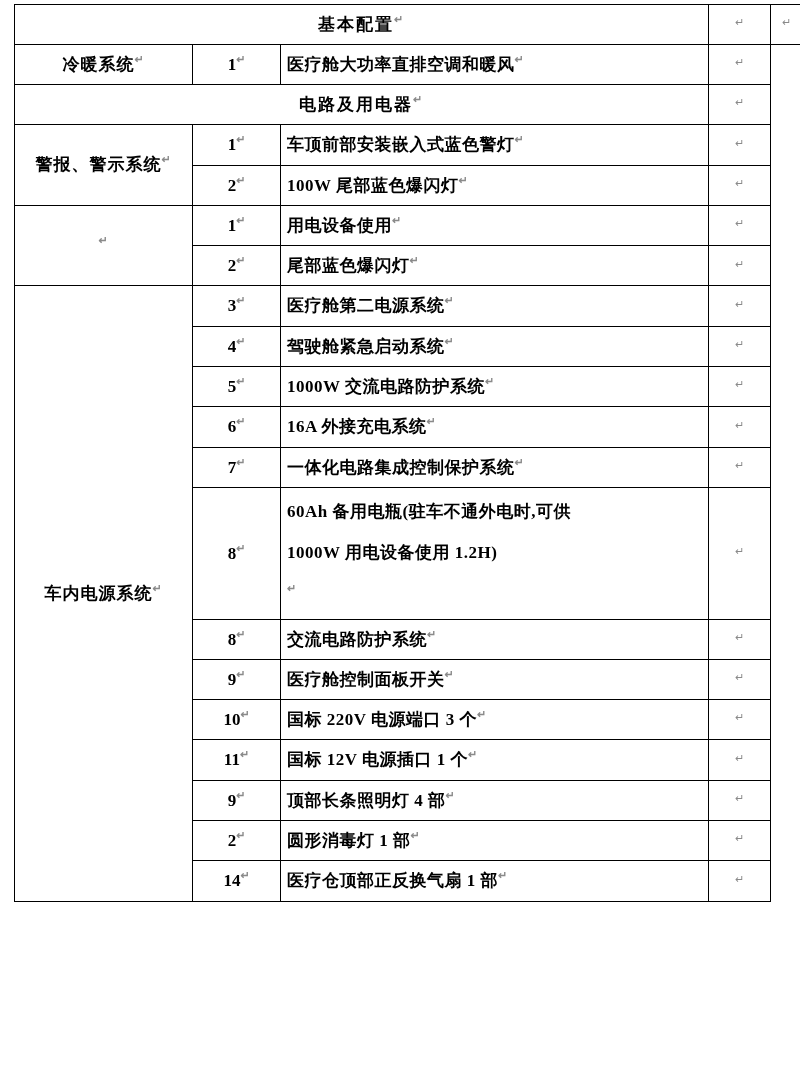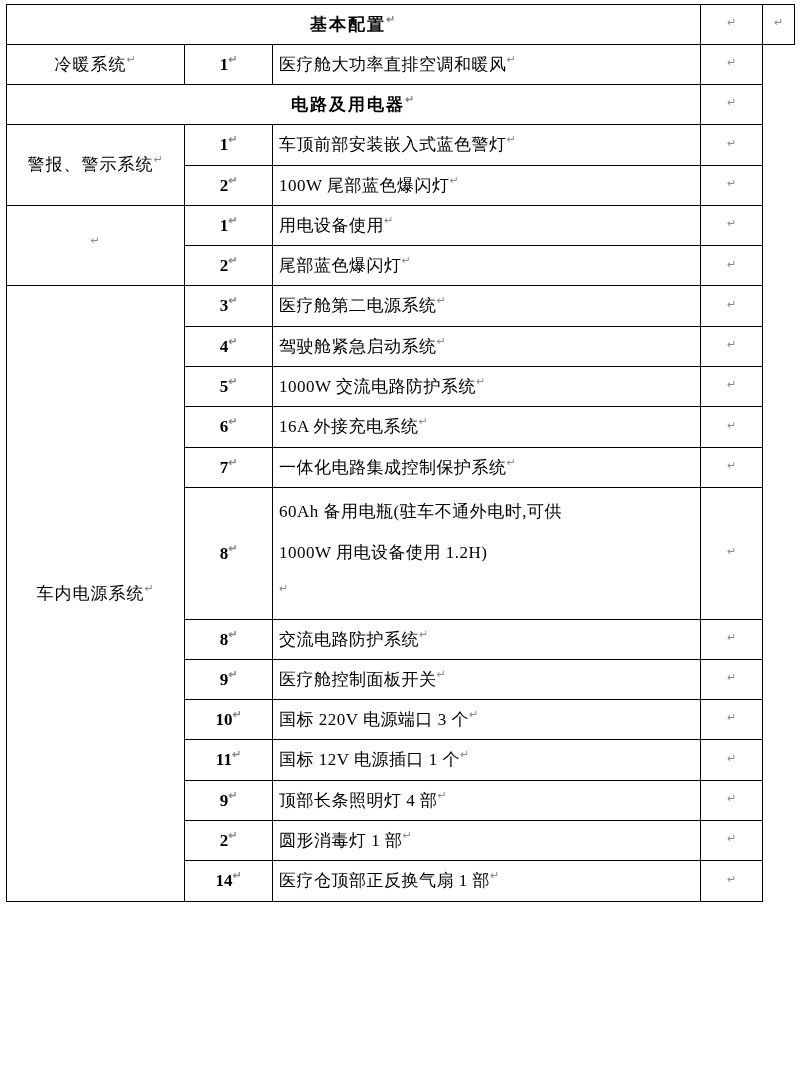--- a/index.html
+++ b/index.html
@@ -9,21 +9,21 @@
   }
   body {
     width: 800px;
     height: 1067px;
     font-family: "Liberation Serif", "DejaVu Serif", serif;
     color: #000000;
   }
   .doc {
     width: 712px;
     box-sizing: border-box;
-    padding: 4px 6px 0 6px;
+    padding: 4px 6px 0 14px;
   }
   table.spec {
     border-collapse: collapse;
     table-layout: fixed;
     width: 788px;
     font-size: 17px;
   }
   table.spec td {
     border: 1px solid #000000;
     padding: 0;
@@ -36,30 +36,30 @@
   col.c-desc  { width: 428px; }
   col.c-mark  { width:  62px; }
   col.c-tail  { width:  32px; }
 
   .cell-inner {
     padding: 7px 6px;
     line-height: 1.45;
   }
   .cat {
     text-align: center;
-    font-weight: normal;
+    font-weight: bold;
     letter-spacing: 1px;
   }
   .num {
     text-align: center;
     font-weight: bold;
   }
   .desc {
     text-align: left;
-    font-weight: normal;
+    font-weight: bold;
     padding-left: 12px;
     letter-spacing: 0.5px;
   }
   .sect {
     text-align: center;
     font-weight: bold;
     letter-spacing: 2px;
     background: #ebebeb;
   }
   .sect-inner { padding: 8px 6px; }

